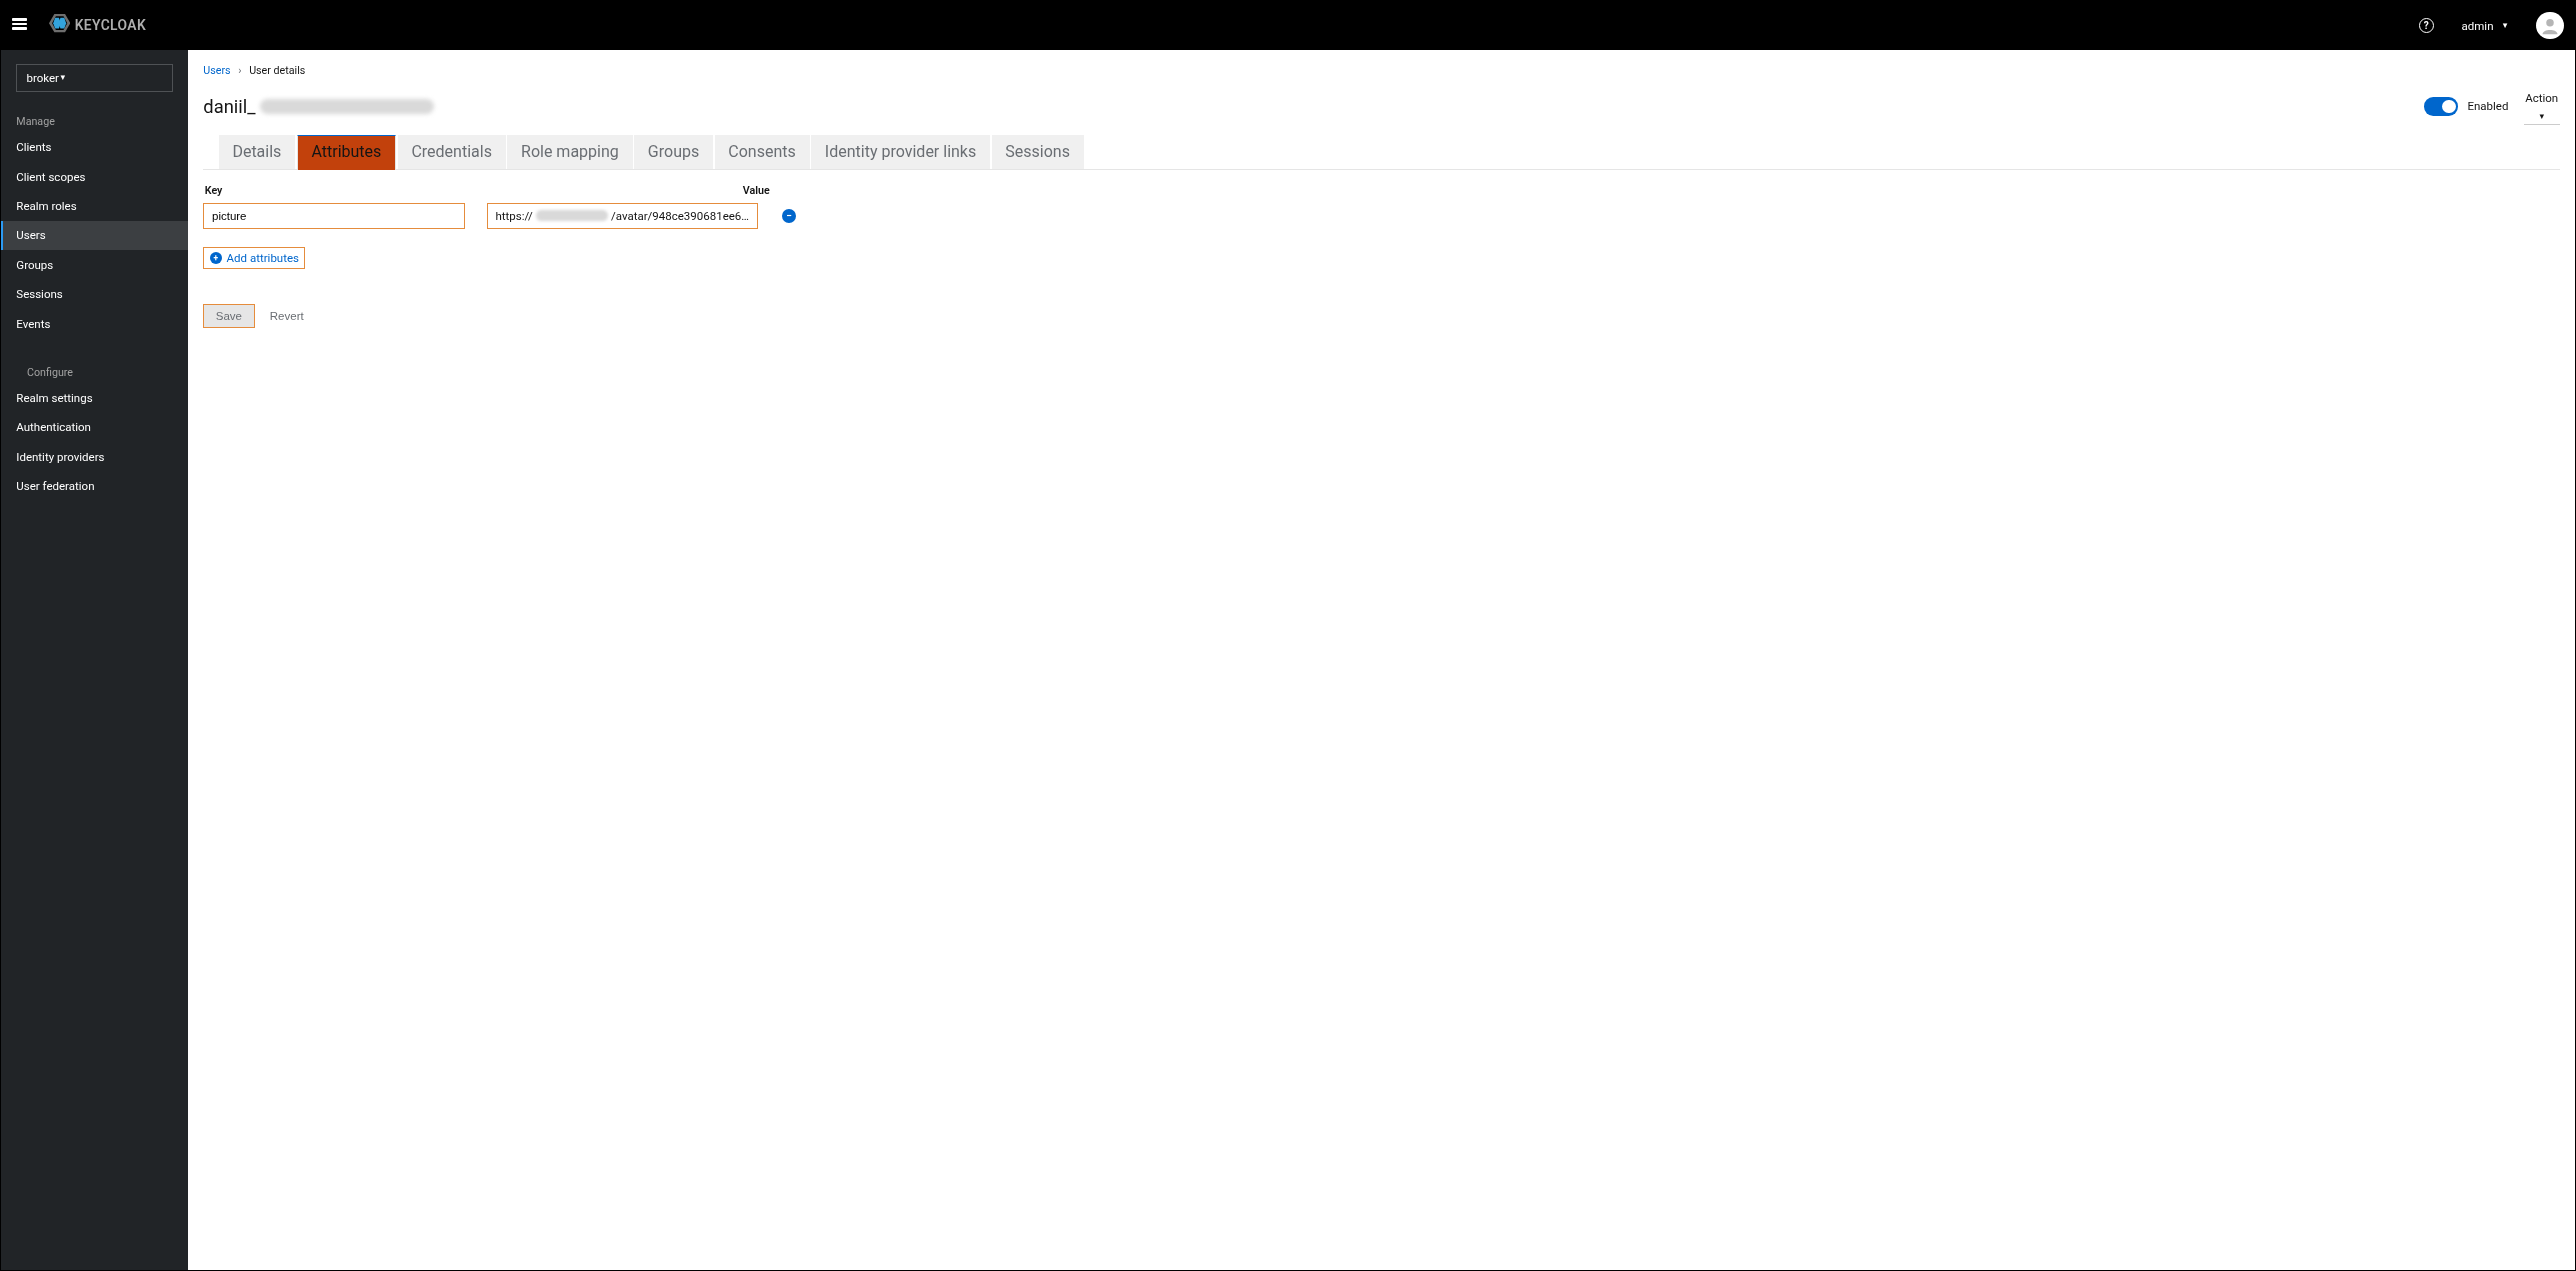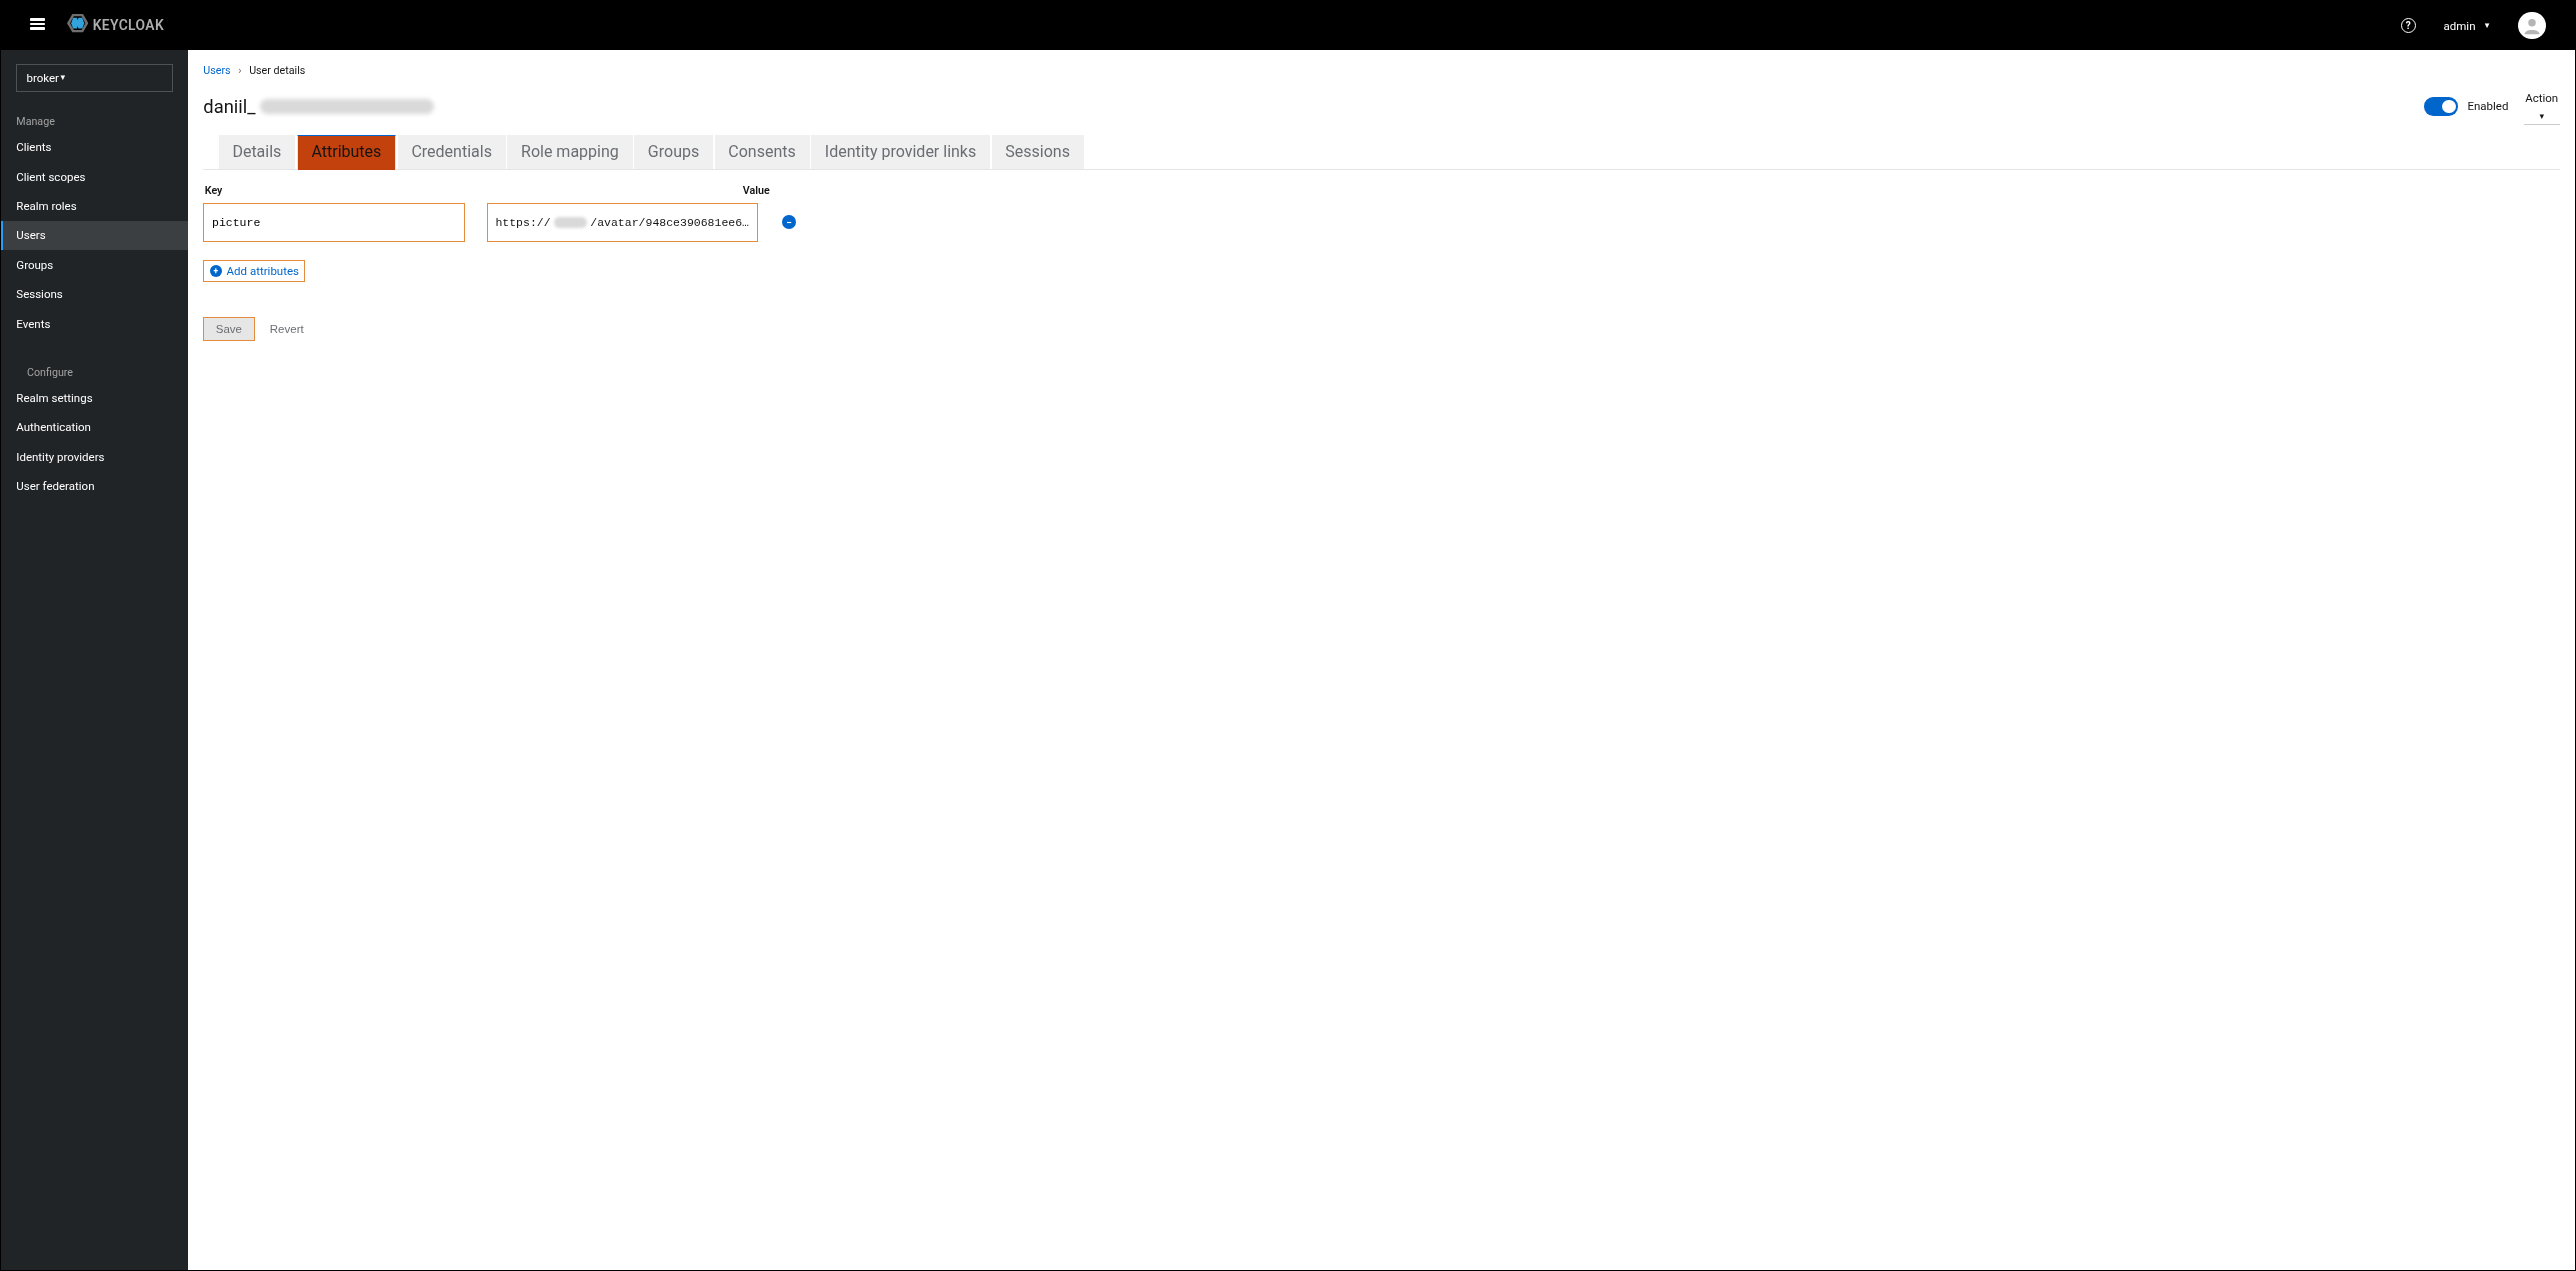--- a/index.html
+++ b/index.html
@@ -1,18 +1,18 @@
 <!DOCTYPE html>
 <html style="font-size:12.3px"><head>
 <meta charset="utf-8">
 <style>
 * { box-sizing: border-box; margin: 0; padding: 0; }
 body { font-family: -apple-system, BlinkMacSystemFont, "Segoe UI", Roboto, Helvetica, Arial, sans-serif; font-size: 11.5px; color: #151515; background: #fff; }
 .app { display: flex; flex-direction: column; height: 100vh; border: 0.8px solid #000; }
-.topbar { background: #000; height: 49px; display: flex; align-items: center; padding: 0 29px; justify-content: space-between; }
+.topbar { background: #000; height: 49px; display: flex; align-items: center; padding: 0 11px; justify-content: space-between; }
 .topbar-left { display: flex; align-items: center; gap: 21.4px; }
 .hamburger { color: #fff; cursor: pointer; }
 .hamburger-lines { display: inline-block; width: 15.3px; }
 .hamburger-lines span { display: block; height: 2.3px; background: #fff; margin: 2.3px 0; border-radius: 0.8px; }
 .logo { display: flex; align-items: center; gap: 4.6px; }
 .logo-mark { font-size: 17px; color: #5a9edc; }
 .logo-text { font-weight: 600; font-size: 13.8px; color: #aeaeae; letter-spacing: 0.4px; }
 .topbar-right { display: flex; align-items: center; gap: 27.6px; }
 .help-icon { color: #fff; font-size: 13.8px; cursor: pointer; border: 1.5px solid #fff; border-radius: 50%; width: 15.3px; height: 15.3px; display: flex; align-items: center; justify-content: center; font-size: 10px; font-weight: bold; }
 .user-menu { display: flex; align-items: center; gap: 7.7px; color: #fff; cursor: pointer; }
@@ -40,21 +40,21 @@
 .switch::after { content: ""; position: absolute; right: 2.3px; top: 2.3px; width: 13.8px; height: 13.8px; border-radius: 50%; background: #fff; }
 .action-menu { display: flex; align-items: center; gap: 7.7px; cursor: pointer; font-size: 11.5px; padding: 3.1px 1.5px; border-bottom: 0.8px solid #ccc; flex-direction: column; }
 .tabs-row { border-bottom: 0.8px solid #e5e5e5; }
 .tabs { display: flex; gap: 1.5px; margin-left: 15.3px; }
 .tab { padding: 7.7px 13.8px; background: #f0f0f0; color: #6a6e73; cursor: pointer; font-size: 16px; }
 .tab.active { background: #c2410c; color: #151515; border-top: 1.5px solid #0066cc; margin-bottom: -0.8px; border-left: 0.8px solid #e5e5e5; border-right: 0.8px solid #e5e5e5; padding-top: 6.9px; }
 .attr-section { margin-top: 13.8px; }
 .attr-header { display: flex; gap: 276px; margin-bottom: 6.1px; padding-left: 1.5px; }
 .attr-header-cell { font-size: 10.7px; font-weight: 600; flex-shrink: 0; }
 .attr-row { display: flex; align-items: center; gap: 21.4px; margin-bottom: 18.4px; }
-.attr-input { height: 39px; padding: 4.6px 7.7px; font-size: 11.5px; font-family: Liberation Mono, monospace; }
+.attr-input { height: 26px; padding: 4.6px 7.7px; font-size: 11.5px; }
 .attr-key { width: 262px; border: 1.5px solid #e58c3c; }
 .attr-value { width: 271px; border: 1.5px solid #e58c3c; display: flex; align-items: center; gap: 3.1px; padding: 4.6px 7.7px; }
 .val-blur { display: inline-block; width: 86px; height: 10.7px; background: #d9d9d9; border-radius: 5.4px; filter: blur(1.5px); }
 .remove-btn { width: 13.8px; height: 13.8px; border-radius: 50%; background: #0066cc; color: #fff; display: flex; align-items: center; justify-content: center; font-weight: bold; font-size: 10px; cursor: pointer; margin-left: 3.1px; }
 .add-attr { display: inline-flex; align-items: center; gap: 4.6px; border: 1.5px solid #e58c3c; padding: 3.1px 5.4px; cursor: pointer; }
 .add-attr-icon { width: 12.3px; height: 12.3px; border-radius: 50%; background: #0066cc; color: #fff; display: flex; align-items: center; justify-content: center; font-size: 8.4px; font-weight: bold; }
 .add-attr-text { color: #0066cc; font-size: 11.5px; }
 .footer-buttons { margin-top: 35px; display: flex; gap: 15.3px; align-items: center; }
 .save-btn { border: 1.5px solid #e58c3c; background: #e6e6e6; color: #6a6e73; padding: 4.6px 11.5px; cursor: pointer; font-size: 11.5px; }
 .revert-btn { background: transparent; border: none; color: #6a6e73; font-size: 11.5px; cursor: pointer; }

